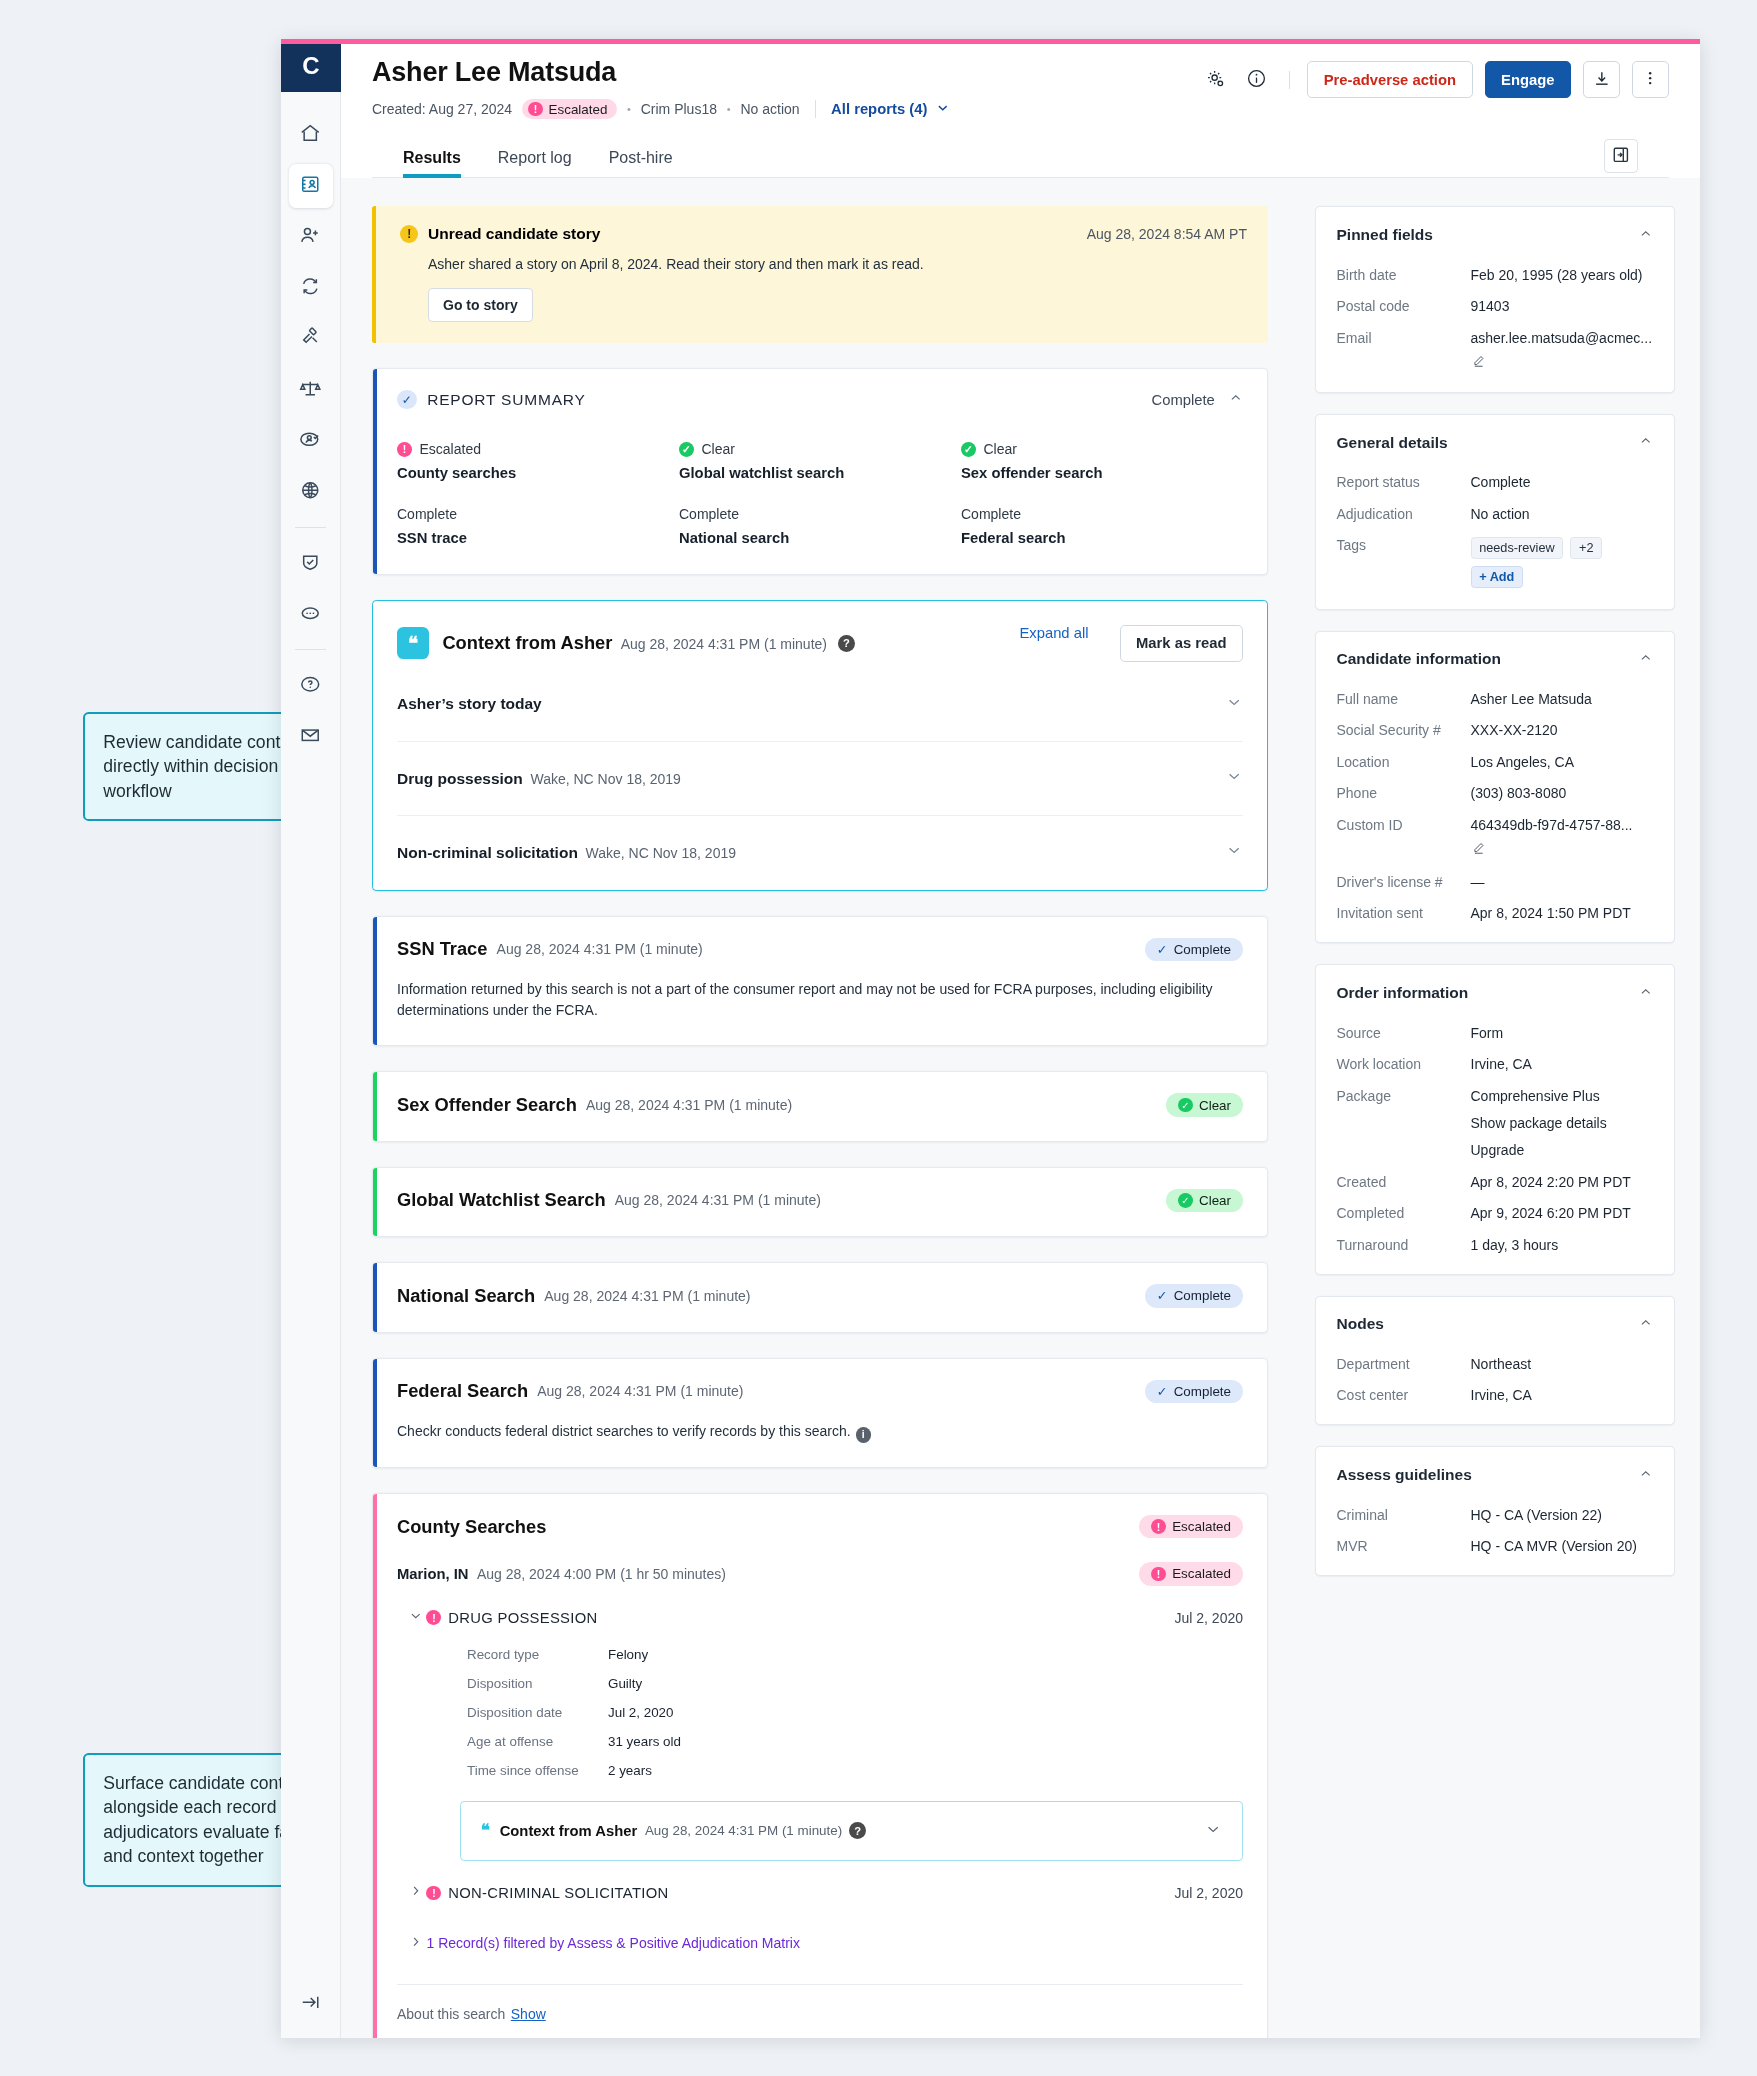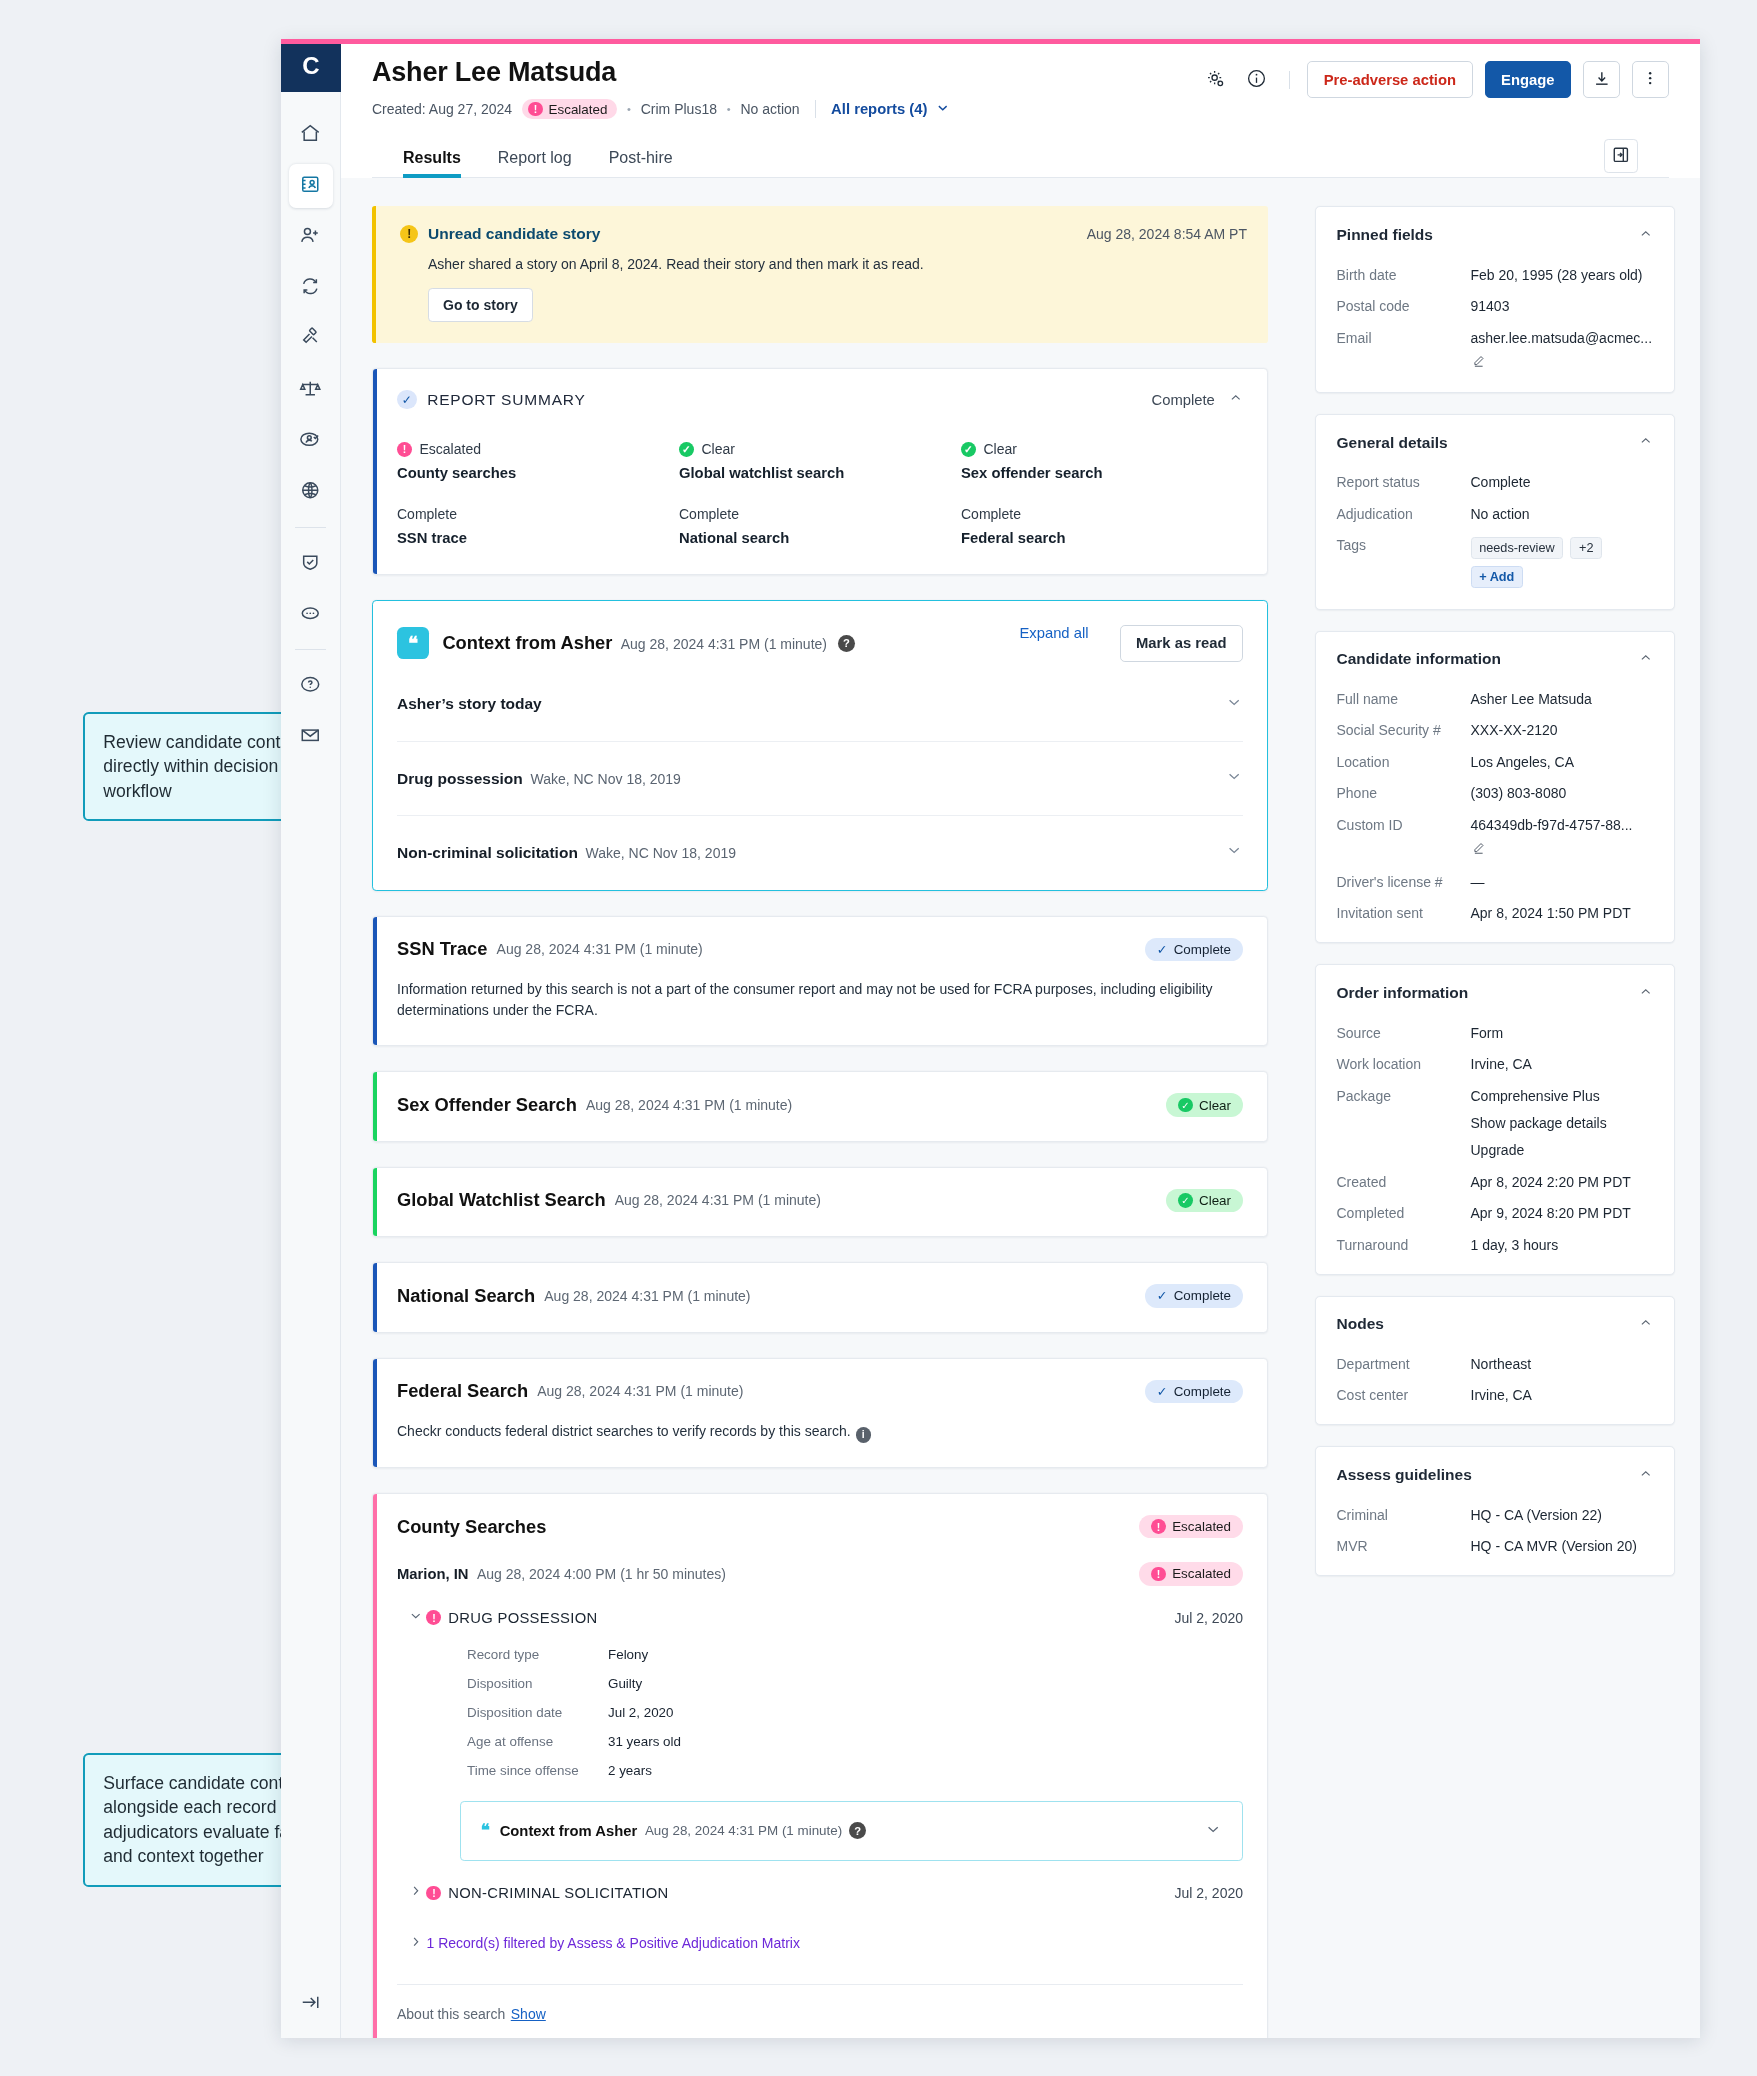--- a/index.html
+++ b/index.html
@@ -93,21 +93,21 @@
   .body { flex: 1; display: flex; background: #f6f8fa; min-height: 0; }
   .content { flex: 1; padding: 28px 31px 28px 31px; min-width: 0; }
   .side { width: 401px; flex: 0 0 401px; padding: 28px 25px 28px 15.5px; }
 
   
   .alert { background: #fdf6d9; border-left: 4.9px solid #f2c200; border-radius: 2.8px;
            padding: 18.3px 21px 21px 24px; position: relative; }
   .alert-top { display: flex; align-items: center; }
   .alert-ico { width: 18.3px; height: 18.3px; border-radius: 50%; background: #f5c518; color: #3a2c00;
      font-size: 12px; font-weight: bold; display:flex; align-items:center; justify-content:center; margin-right: 9.8px; }
-  .alert-title { font-size: 15.5px; font-weight: bold; color: #0c4a6e; }
+  .alert-title { font-size: 15.5px; font-weight: bold; color: #000000; }
   .alert-time { margin-left: auto; font-size: 14px; color: #4c5663; }
   .alert-text { font-size: 14px; color: #24303d; margin: 13.4px 0 0 28px; }
   .alert-btn { margin: 15.5px 0 0 28px; background: #fff; border: 0.7px solid #d6dce4; border-radius: 4.2px;
      padding: 0 14px; height: 34px; display: inline-flex; align-items: center; font-size: 14px; font-weight: bold; color:#1c2733; }
 
   
   .card { background: #fff; border: 0.7px solid #e6eaef; border-radius: 4.2px;
           box-shadow: 0 0.7px 2.1px rgba(22,40,66,.06); margin-top: 25px; position: relative; overflow: hidden; }
   .card.bl::before { content:""; position:absolute; left:0; top:0; bottom:0; width: 4.2px; }
   .card.blue::before { background: #1a56b8; }
@@ -849,21 +849,21 @@
                   <div>Show package details</div>
                   <div>Upgrade</div>
                 </span>
               </div>
               <div class="srow">
                 <span class="slabel">Created</span>
                 <span class="sval">Apr 8, 2024 2:20 PM PDT</span>
               </div>
               <div class="srow">
                 <span class="slabel">Completed</span>
-                <span class="sval">Apr 9, 2024 8:20 PM PDT</span>
+                <span class="sval">Apr 9, 2024 6:20 PM PDT</span>
               </div>
               <div class="srow">
                 <span class="slabel">Turnaround</span>
                 <span class="sval">1 day, 3 hours</span>
               </div>
             </div>
           </div>
 
           <div class="spanel">
             <div class="sp-head">

